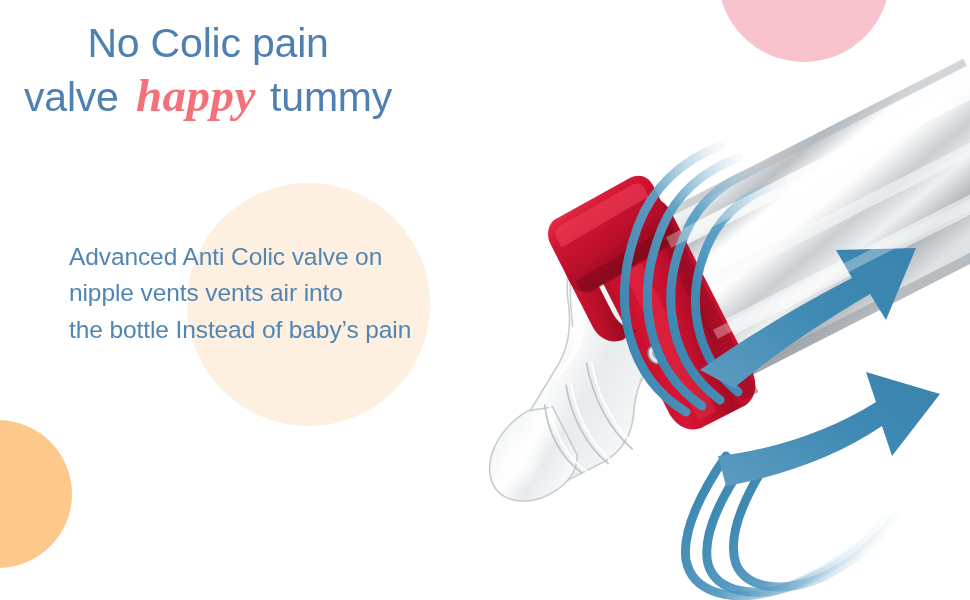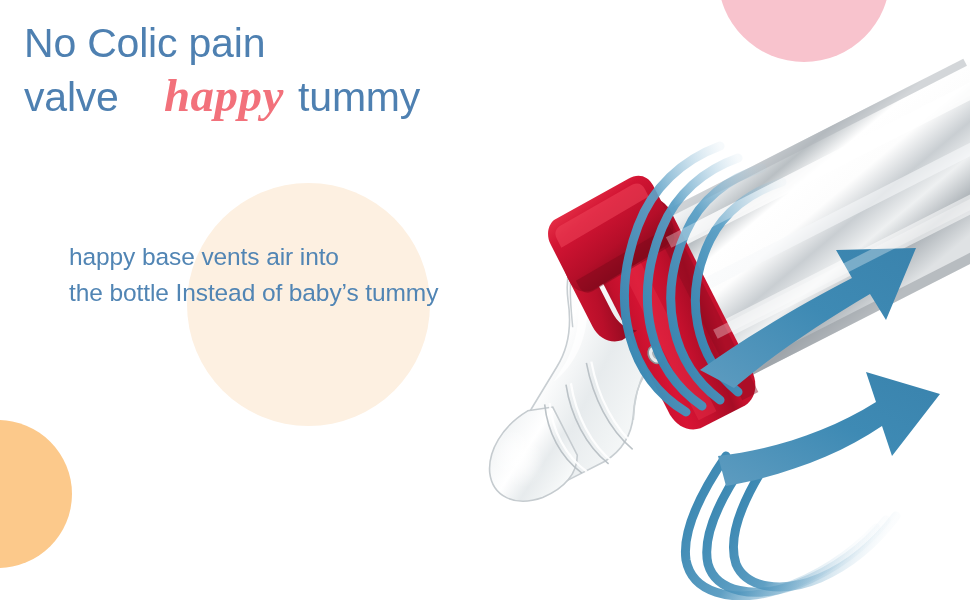--- a/index.html
+++ b/index.html
@@ -44,30 +44,29 @@
     position: absolute;
     left: 24px;
     top: 20px;
     line-height: 1.16;
     color: #4E80B1;
     font-size: 41px;
     font-weight: 400;
     letter-spacing: -0.2px;
     white-space: nowrap;
   }
-  #headline .hl-line { display: block; }
+  #headline .hl-line { display: block; text-align: center; }
   #headline .hl-happy {
     font-family: "Liberation Serif", serif;
     font-style: italic;
     font-weight: 700;
     color: #F2717B;
     font-size: 47px;
     padding: 0 3px 0 6px;
     letter-spacing: 0.5px;
-    margin-left: 28px;
   }
 
   
   #bodycopy {
     position: absolute;
     left: 69px;
     top: 239px;
     color: #5185B4;
     font-size: 24.5px;
     font-weight: 400;
@@ -95,22 +94,23 @@
   <div class="blob" id="blob-pink"></div>
   <div class="blob" id="blob-cream"></div>
   <div class="blob" id="blob-orange"></div>
 
   <div id="headline">
     <span class="hl-line">No Colic pain</span>
     <span class="hl-line"><span>valve </span><span class="hl-happy">happy</span><span> tummy</span></span>
   </div>
 
   <div id="bodycopy">
-    <span>happy base vents air into</span>
-    <span>the bottle Instead of baby’s tummy</span>
+    <span>Advanced Anti Colic valve on</span>
+    <span>nipple vents vents air into</span>
+    <span>the bottle Instead of baby’s pain</span>
   </div>
 
   <div id="product">
     <svg width="580" height="480" viewBox="0 0 580 480" xmlns="http://www.w3.org/2000/svg">
       <defs>
 
         <linearGradient id="gBody" x1="0" y1="0" x2="0.45" y2="1">
           <stop offset="0%" stop-color="#ffffff"></stop>
           <stop offset="10%" stop-color="#e9ecee"></stop>
           <stop offset="21%" stop-color="#b9bfc3"></stop>

